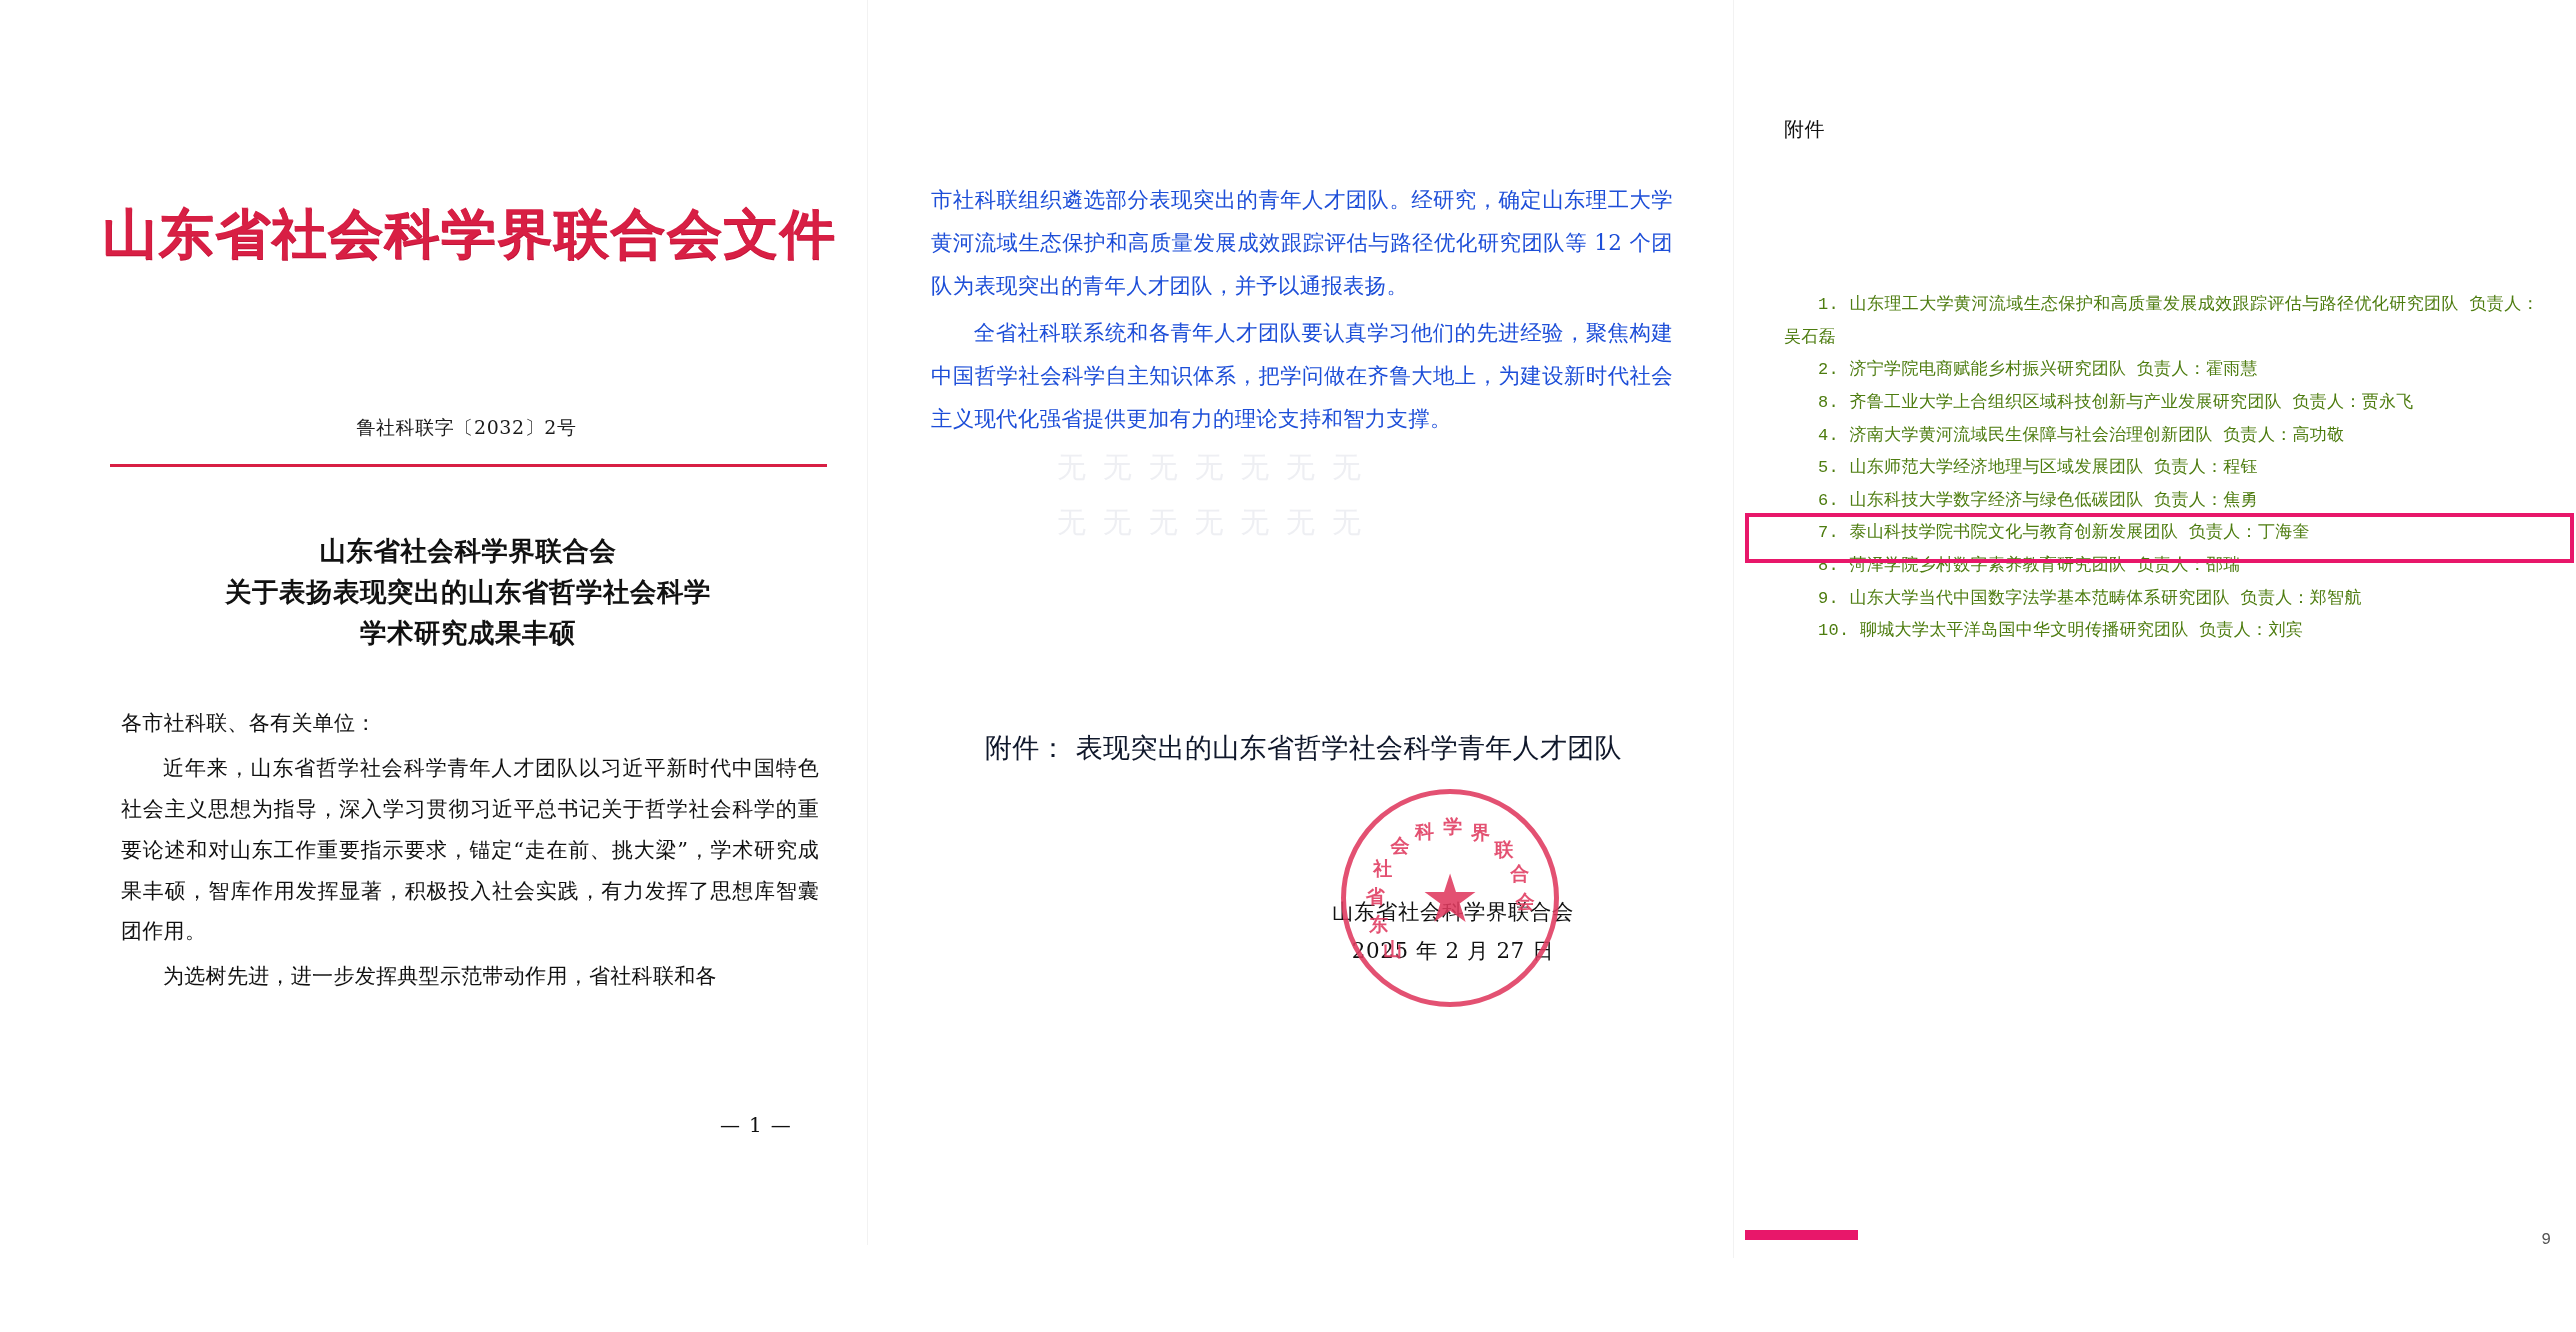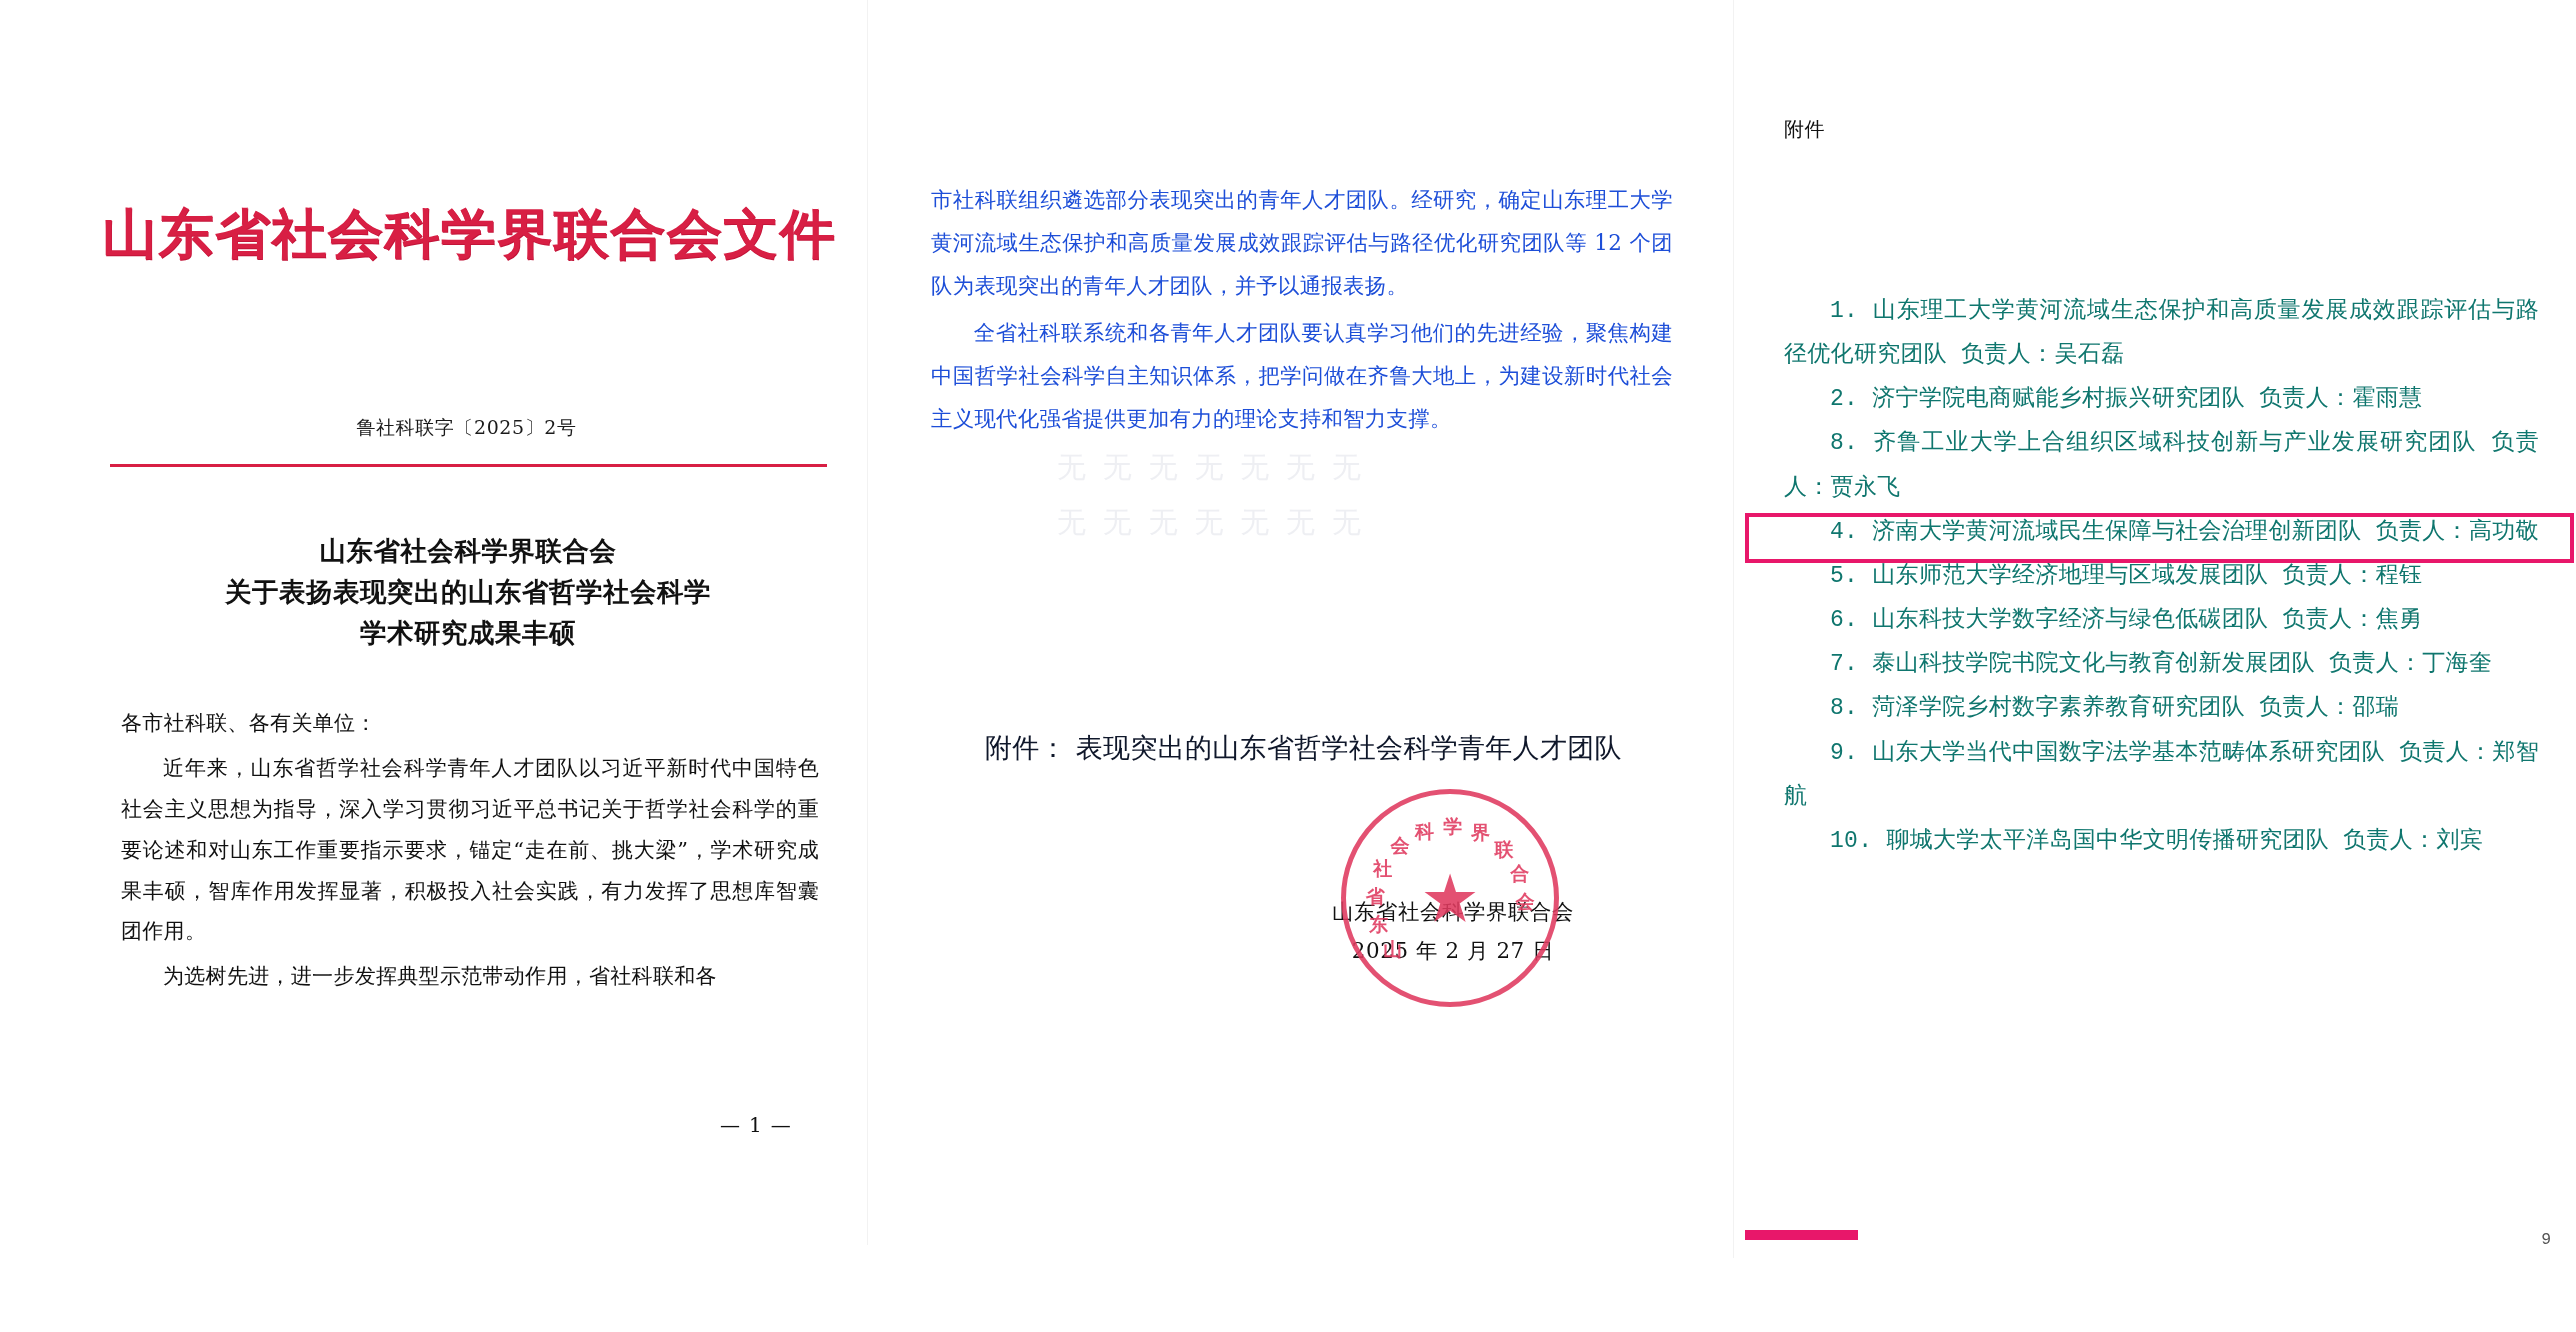--- a/index.html
+++ b/index.html
@@ -218,23 +218,23 @@
     font-weight: bold;
     line-height: 1.65;
     color: #111;
     letter-spacing: 0.6px;
   }
   .p3-list {
     position: absolute;
     left: 50px;
     top: 289px;
     width: 755px;
-    font-size: 23px;
+    font-size: 17px;
     line-height: 1.92;
-    color: #0f766e;
+    color: #4d7c0f;
     text-align: justify;
     letter-spacing: 0.3px;
   }
   .p3-list .li {
     margin: 0;
     text-indent: 2em;
   }
   .p3-page-no {
     position: absolute;
     right: 25px;
@@ -276,21 +276,21 @@
     user-select: none;
   }
 </style>
 </head>
 <body>
 
 <div class="page" id="page-1">
 
   <div class="masthead">山东省社会科学界联合会文件</div>
 
-  <div class="doc-number">鲁社科联字〔2025〕2号</div>
+  <div class="doc-number">鲁社科联字〔2032〕2号</div>
 
   <div class="red-rule"></div>
 
   <div class="p1-title">
     <div>山东省社会科学界联合会</div>
     <div>关于表扬表现突出的山东省哲学社会科学</div>
     <div>学术研究成果丰硕</div>
   </div>
 
   <div class="p1-body">

